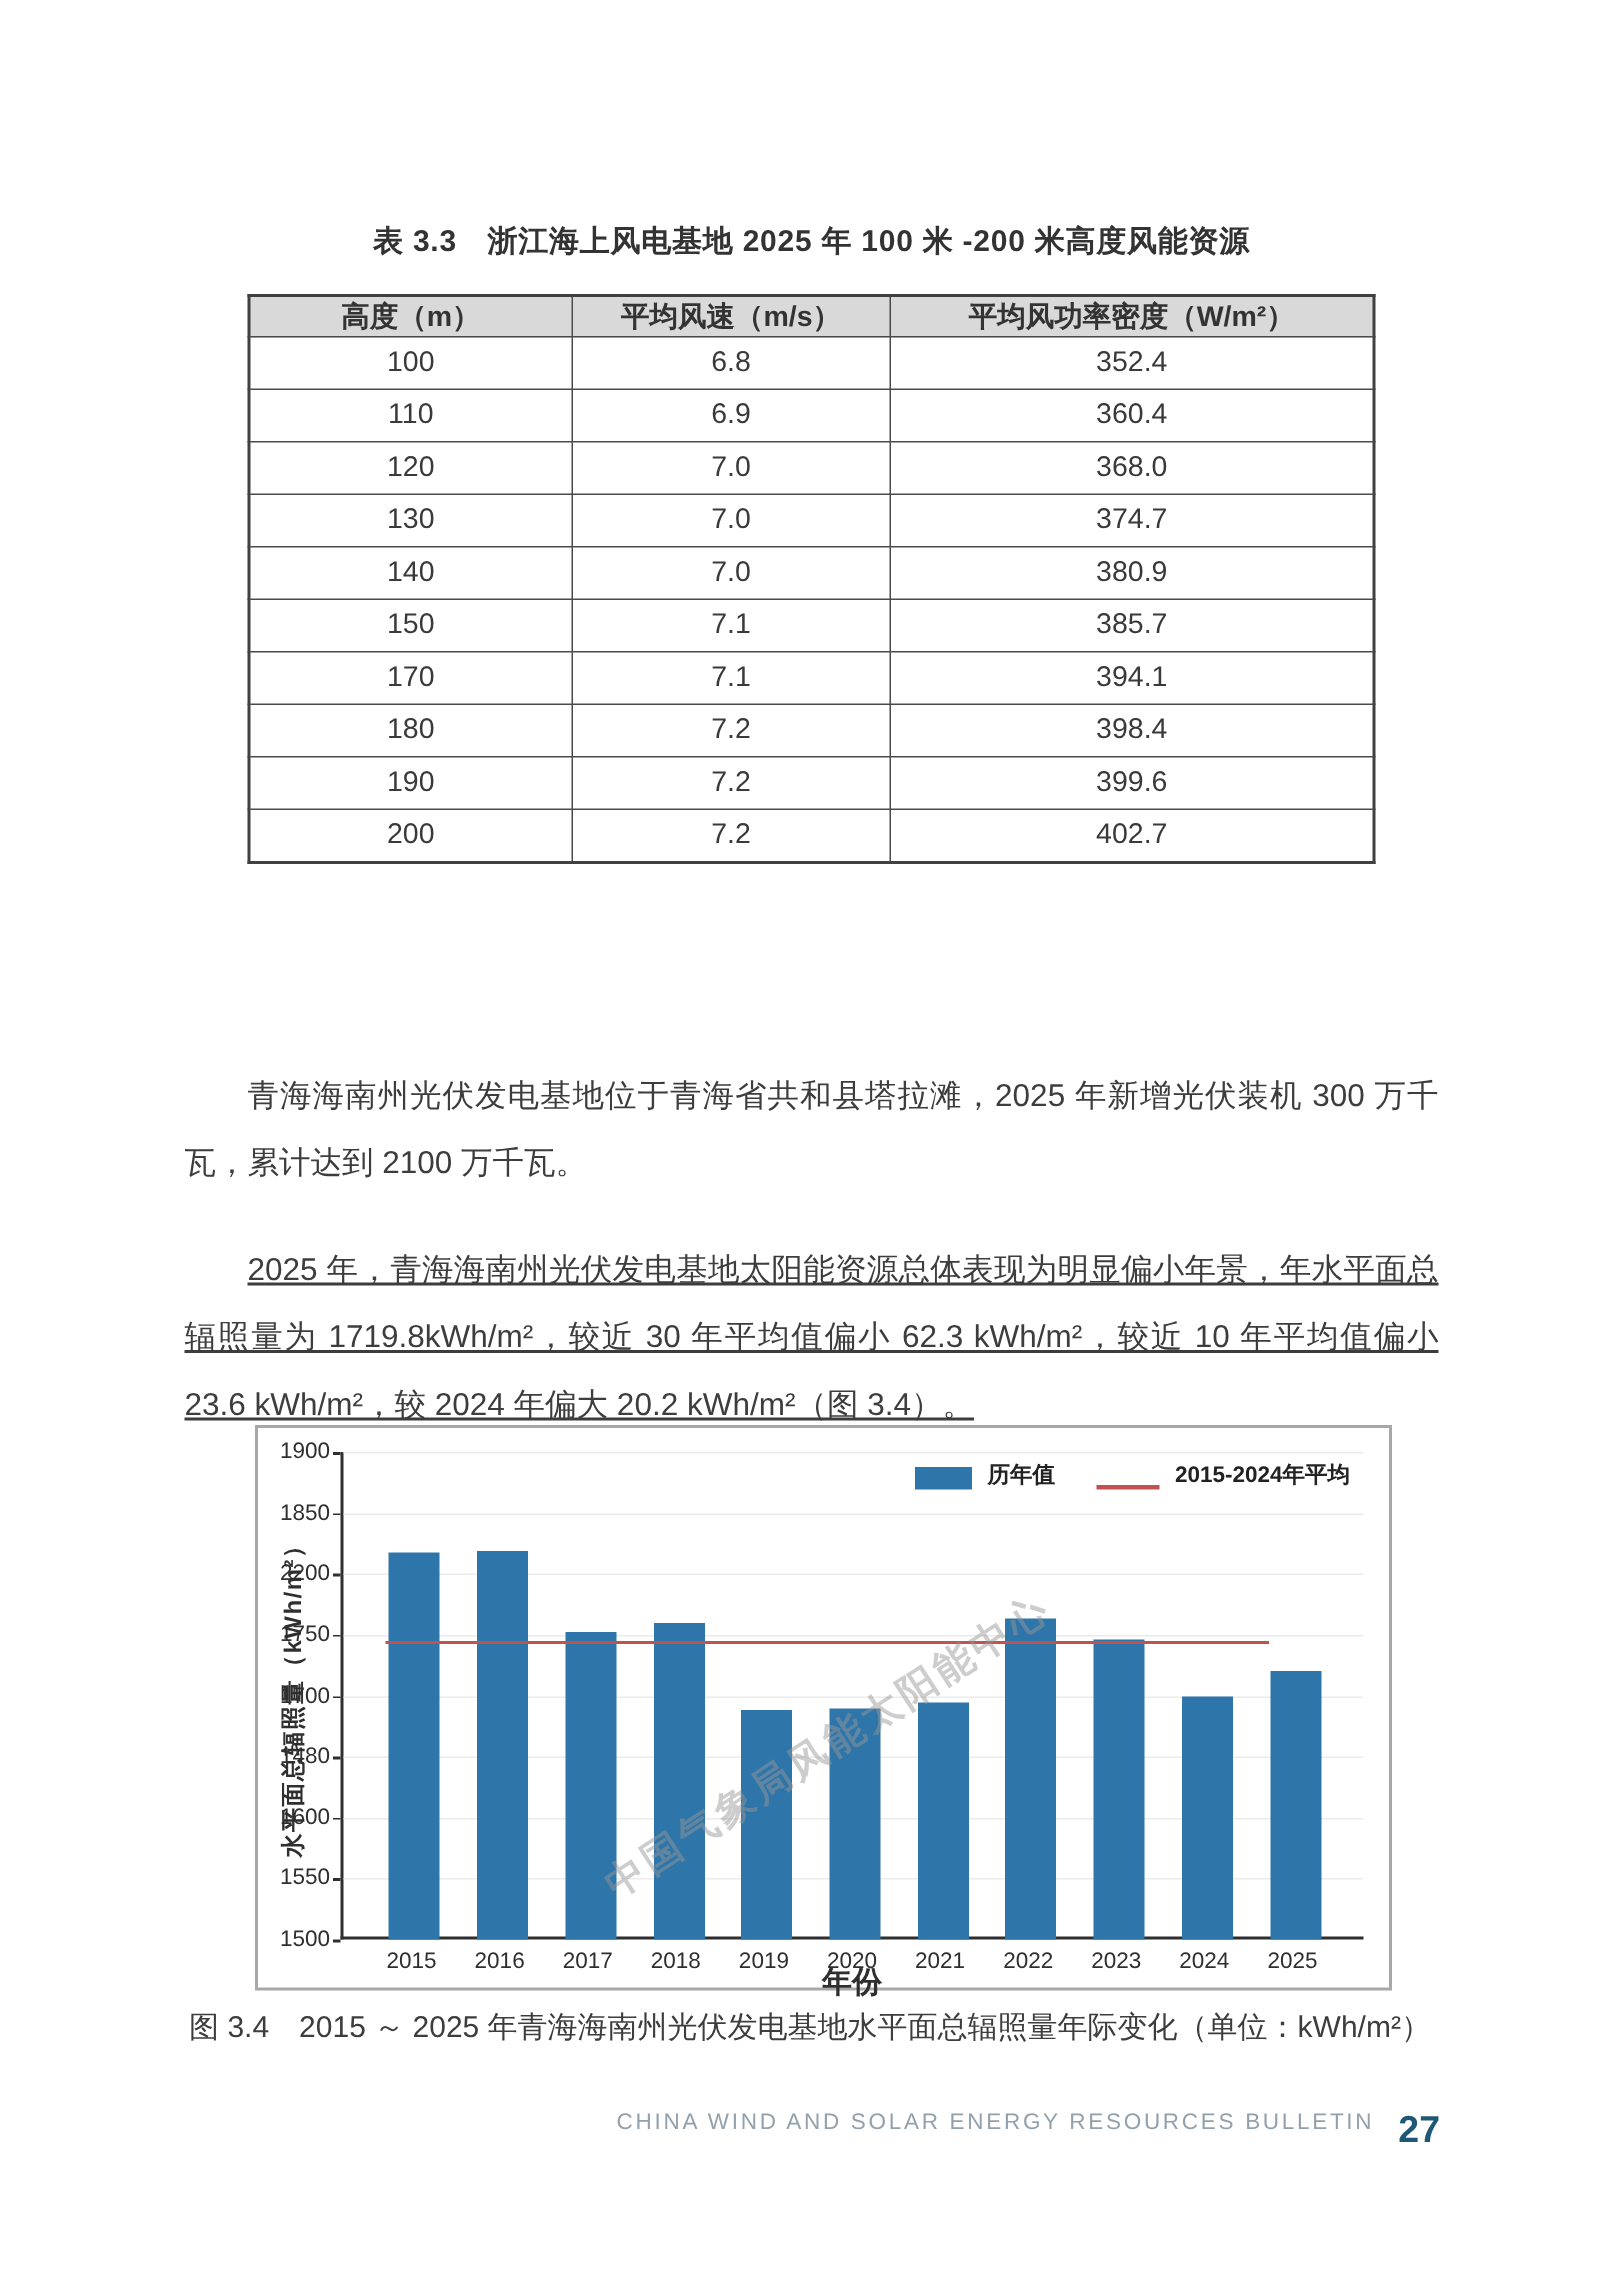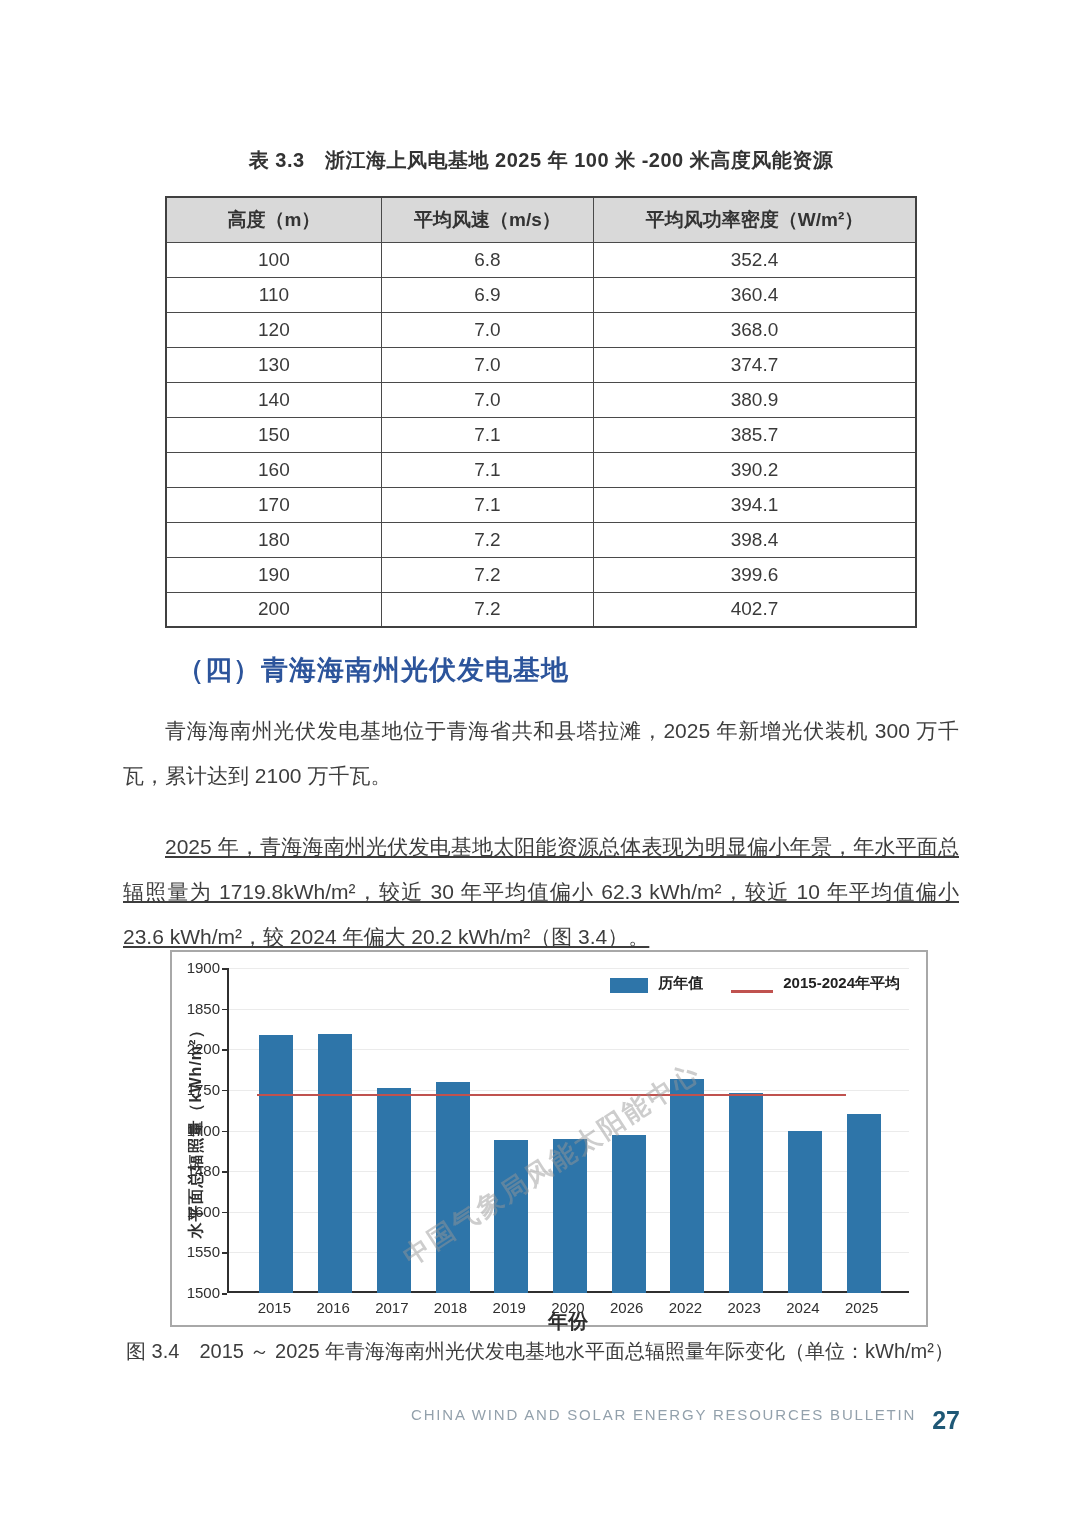--- a/index.html
+++ b/index.html
@@ -17,21 +17,21 @@
     letter-spacing:0.5px;
   }
   table.data {
     position:absolute; top:196px; left:165px; width:752px;
     border-collapse:collapse; table-layout:fixed;
     font-size:19px; color:#3a3a3a; text-align:center;
   }
   table.data th, table.data td { border:1px solid #4a4a4a; }
   table.data { border:2px solid #404040; }
   table.data th {
-    background:#d9d9d9; height:45px; font-weight:600; color:#333;
+    background:#d9d9d9; height:27px; font-weight:600; color:#333;
   }
   table.data td { height:35px; font-weight:400; }
   col.c1 { width:28.7%; } col.c2 { width:28.3%; } col.c3 { width:43%; }
   
   .sec-heading {
     position:absolute; top:652px; left:177px;
     font-size:27px; font-weight:bold; color:#2c549b; letter-spacing:1px;
   }
   .para {
     position:absolute; left:123px; width:836px;
@@ -142,25 +142,20 @@
           <td>140</td>
           <td>7.0</td>
           <td>380.9</td>
         </tr>
         <tr>
           <td>150</td>
           <td>7.1</td>
           <td>385.7</td>
         </tr>
         <tr>
-          <td>160</td>
-          <td>7.1</td>
-          <td>390.2</td>
-        </tr>
-        <tr>
           <td>170</td>
           <td>7.1</td>
           <td>394.1</td>
         </tr>
         <tr>
           <td>180</td>
           <td>7.2</td>
           <td>398.4</td>
         </tr>
         <tr>
@@ -169,21 +164,20 @@
           <td>399.6</td>
         </tr>
         <tr>
           <td>200</td>
           <td>7.2</td>
           <td>402.7</td>
         </tr>
       </tbody>
   </table>
 
-  <div class="sec-heading">（四）青海海南州光伏发电基地</div>
 
   <div class="para para-1">青海海南州光伏发电基地位于青海省共和县塔拉滩，2025 年新增光伏装机 300 万千瓦，累计达到 2100 万千瓦。</div>
   <div class="para para-2">2025 年，青海海南州光伏发电基地太阳能资源总体表现为明显偏小年景，年水平面总辐照量为 1719.8kWh/m²，较近 30 年平均值偏小 62.3 kWh/m²，较近 10 年平均值偏小 23.6 kWh/m²，较 2024 年偏大 20.2 kWh/m²（图 3.4）。</div>
 
   <div class="chart-box">
     <div class="yaxis-label">水平面总辐照量（kWh/m²）</div>
     <div class="plot" id="plot">
         <div class="gridline" style="top: 284.375px;"></div>
         <div class="gridline" style="top: 243.75px;"></div>
         <div class="gridline" style="top: 203.125px;"></div>
@@ -230,21 +224,21 @@
       <div class="ytick-label" style="top: 47.625px;">1850</div>
       <div class="ytick-mark" style="top: 56.625px;"></div>
       <div class="ytick-label" style="top: 7px;">1900</div>
       <div class="ytick-mark" style="top: 16px;"></div>
       <div class="xtick-label" style="left: 72.3636px;">2015</div>
       <div class="xtick-label" style="left: 131.091px;">2016</div>
       <div class="xtick-label" style="left: 189.818px;">2017</div>
       <div class="xtick-label" style="left: 248.545px;">2018</div>
       <div class="xtick-label" style="left: 307.273px;">2019</div>
       <div class="xtick-label" style="left: 366px;">2020</div>
-      <div class="xtick-label" style="left: 424.727px;">2026</div>
+      <div class="xtick-label" style="left: 424.727px;">2021</div>
       <div class="xtick-label" style="left: 483.455px;">2022</div>
       <div class="xtick-label" style="left: 542.182px;">2023</div>
       <div class="xtick-label" style="left: 600.909px;">2024</div>
       <div class="xtick-label" style="left: 659.636px;">2025</div>
     </div>
 
   <div class="fig-caption">图 3.4　2015 ～ 2025 年青海海南州光伏发电基地水平面总辐照量年际变化（单位：kWh/m²）</div>
 
   <div class="footer">
     <span class="footer-text">CHINA WIND AND SOLAR ENERGY RESOURCES BULLETIN</span>

